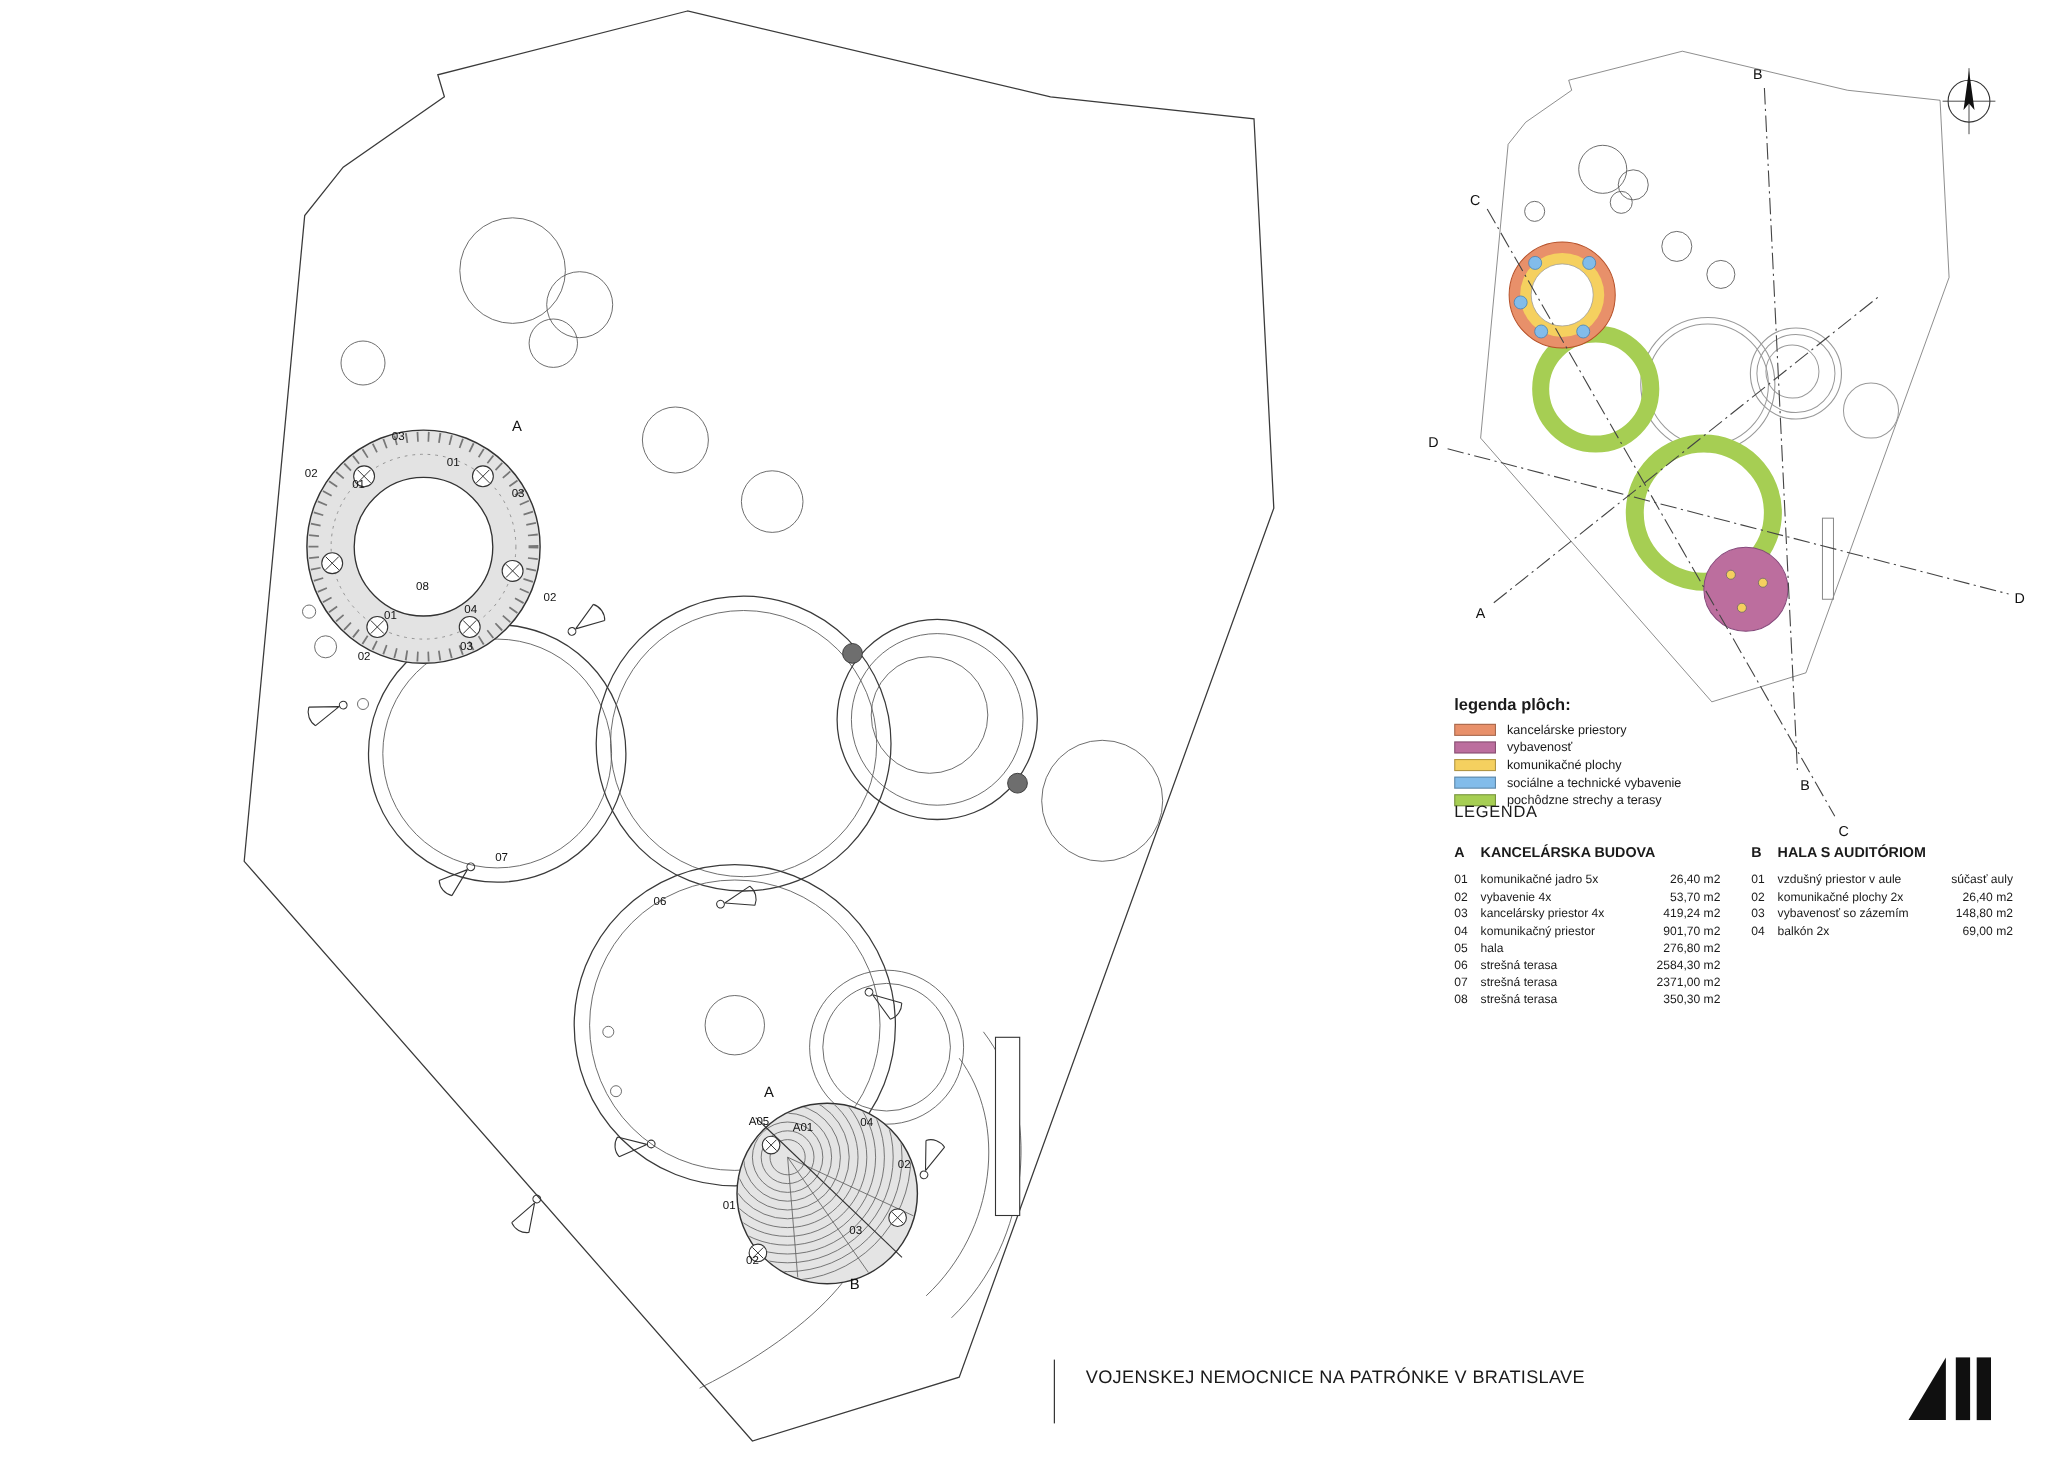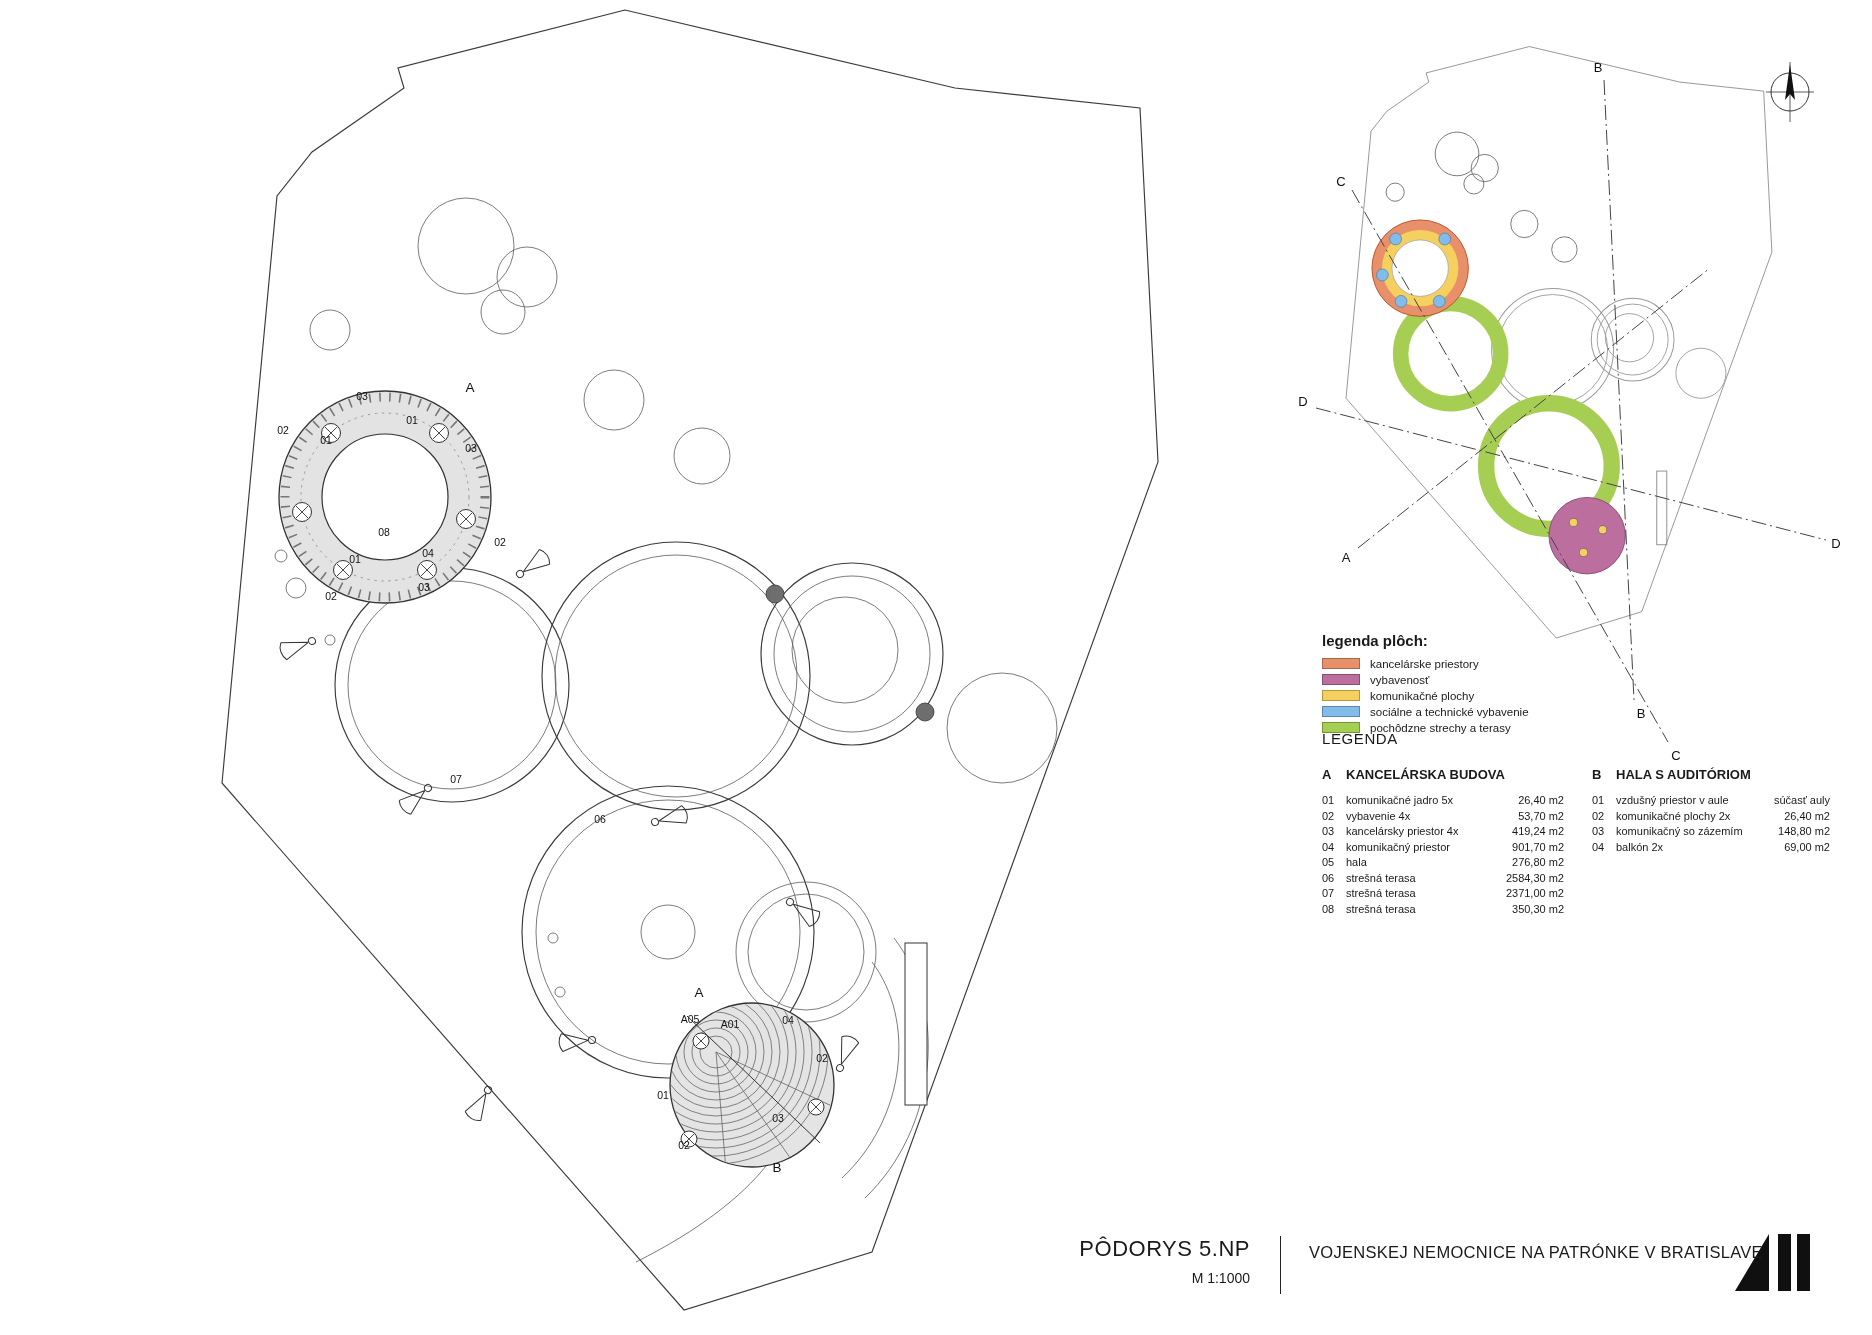--- a/index.html
+++ b/index.html
@@ -350,36 +350,32 @@
             <span class="ls-name">vzdušný priestor v aule</span>
             <span class="ls-area">súčasť auly</span>
           </div>
       <div class="ls-row">
             <span class="ls-num">02</span>
             <span class="ls-name">komunikačné plochy 2x</span>
             <span class="ls-area">26,40 m2</span>
           </div>
       <div class="ls-row">
             <span class="ls-num">03</span>
-            <span class="ls-name">komunikačný so zázemím</span>
+            <span class="ls-name">vybavenosť so zázemím</span>
             <span class="ls-area">148,80 m2</span>
           </div>
       <div class="ls-row">
             <span class="ls-num">04</span>
             <span class="ls-name">balkón 2x</span>
             <span class="ls-area">69,00 m2</span>
           </div>
     </div>
   </div>
 </div>
 
 <div class="title-block">
-  <div class="tb-left">
-    <div class="tb-title">PÔDORYS 5.NP</div>
-    <div class="tb-scale">M 1:1000</div>
-  </div>
   <div class="tb-divider"></div>
   <div class="tb-right">
     <div>VOJENSKEJ NEMOCNICE NA PATRÓNKE V BRATISLAVE</div>
   </div>
 </div>
 
 </div>
 
 </body></html>

